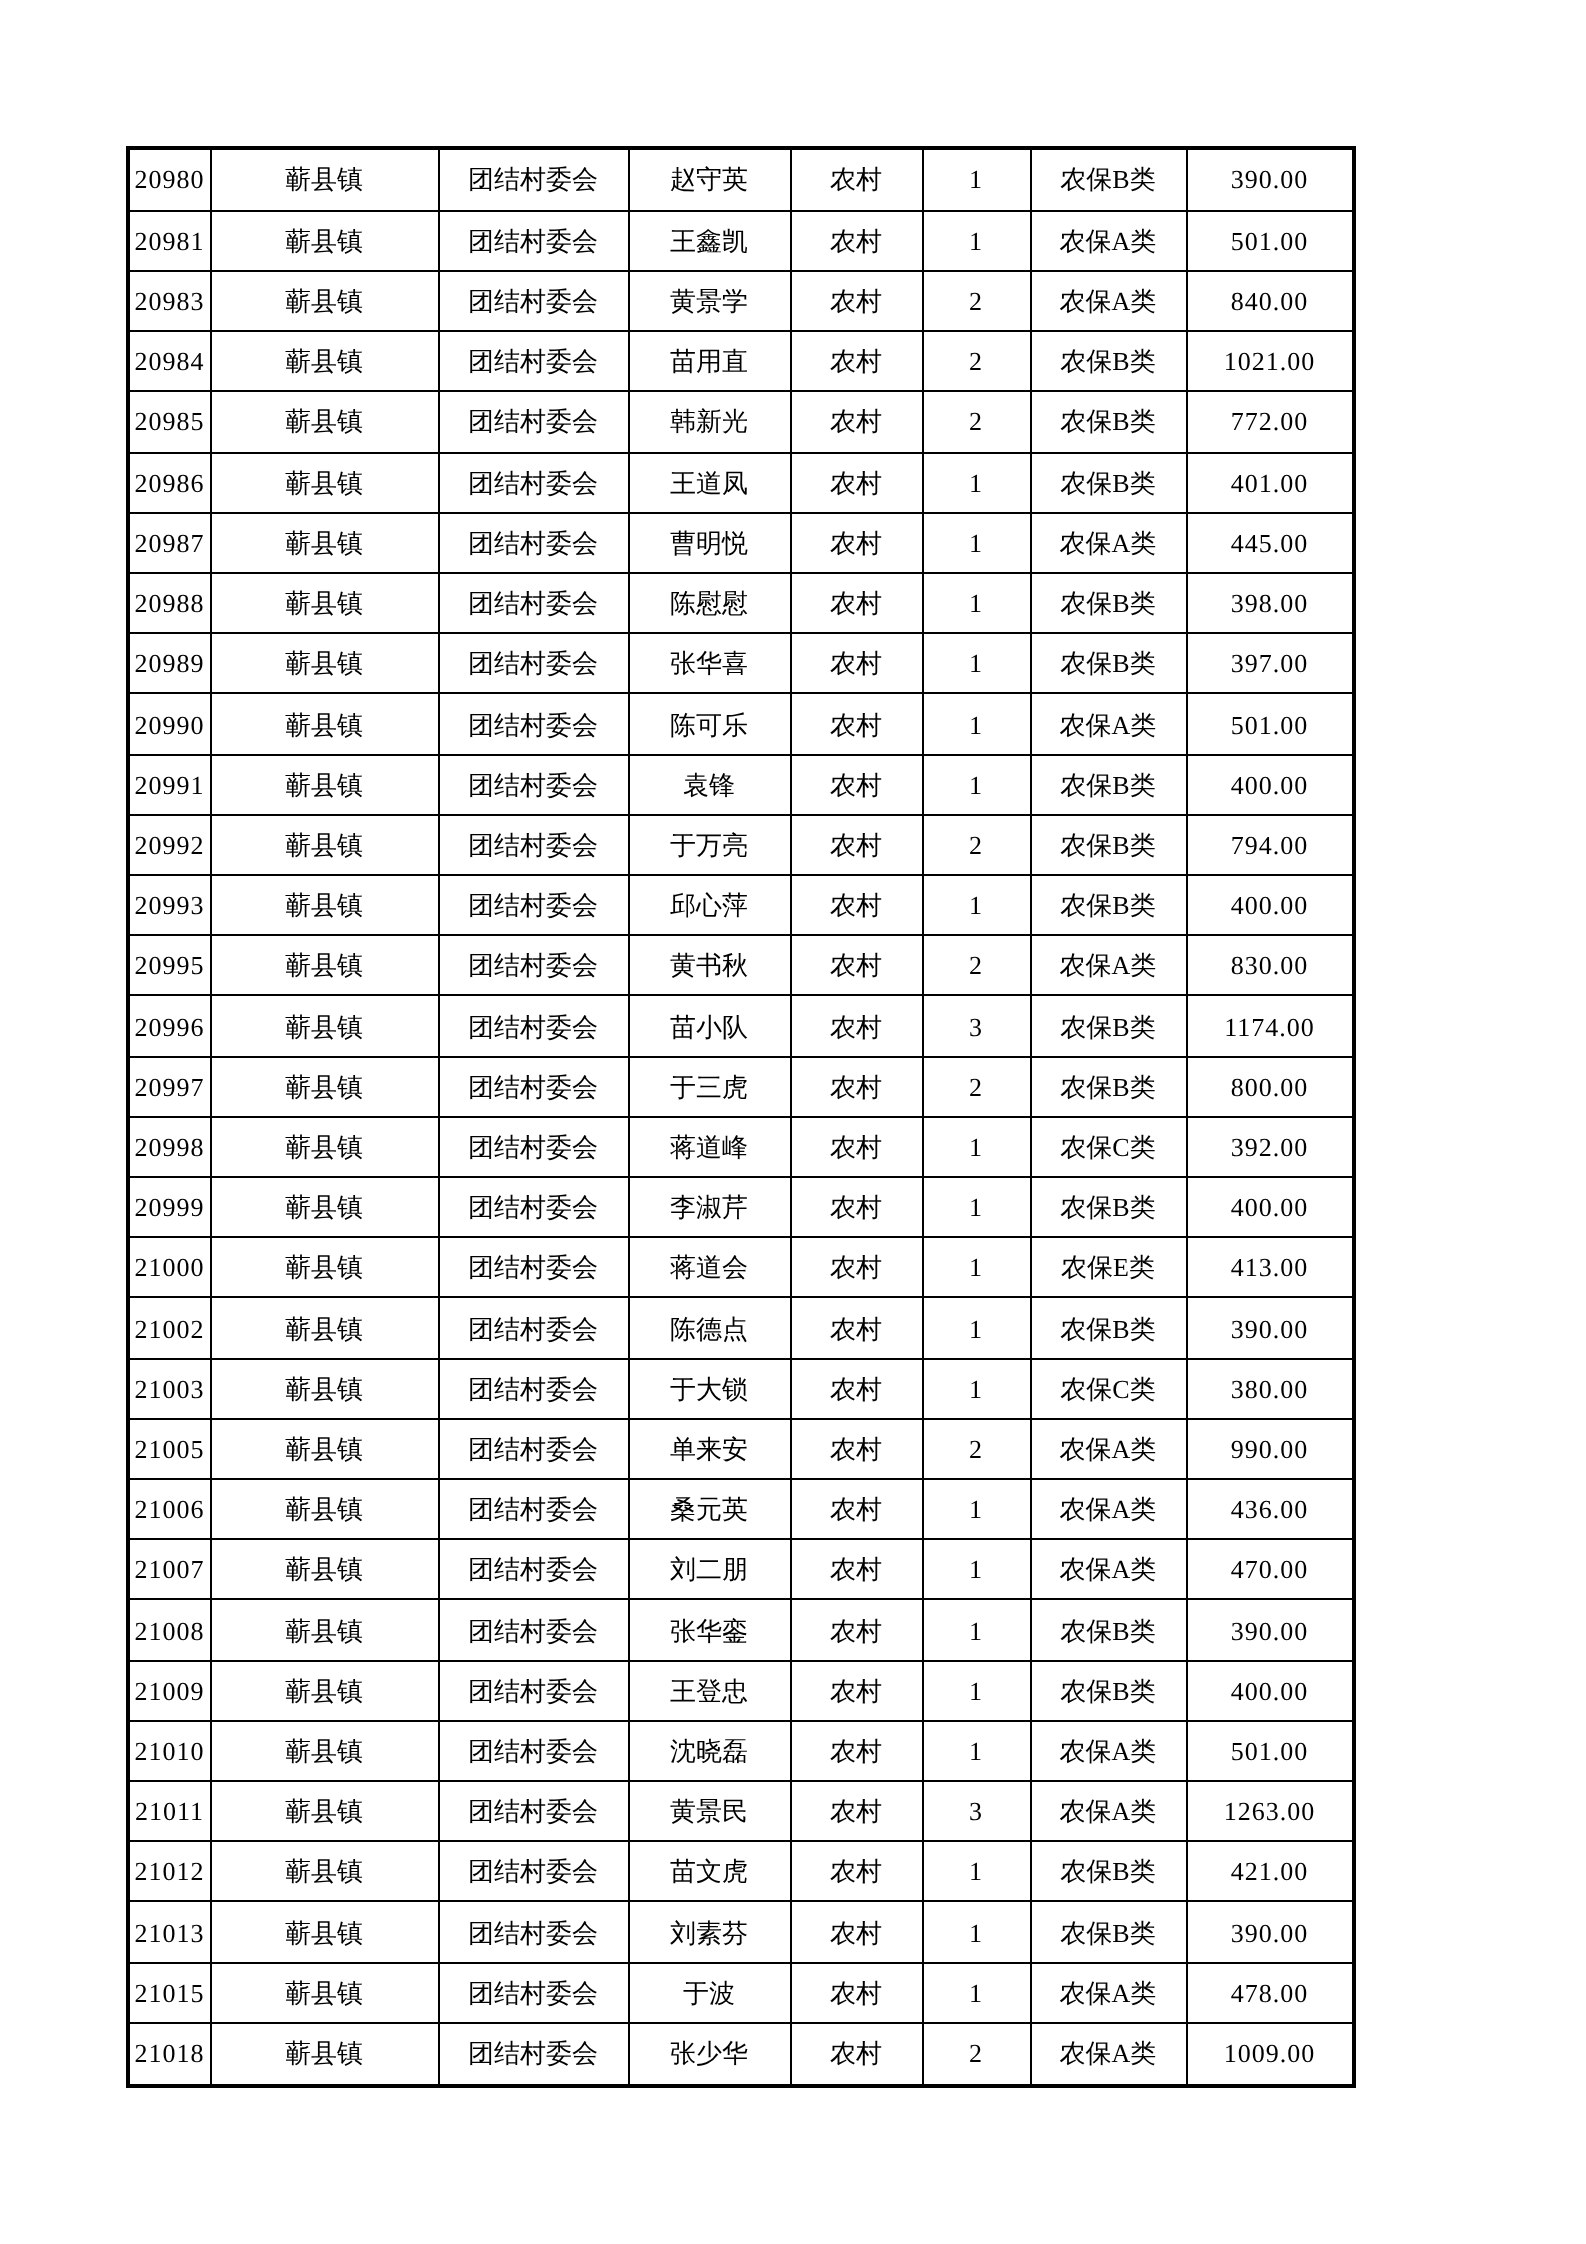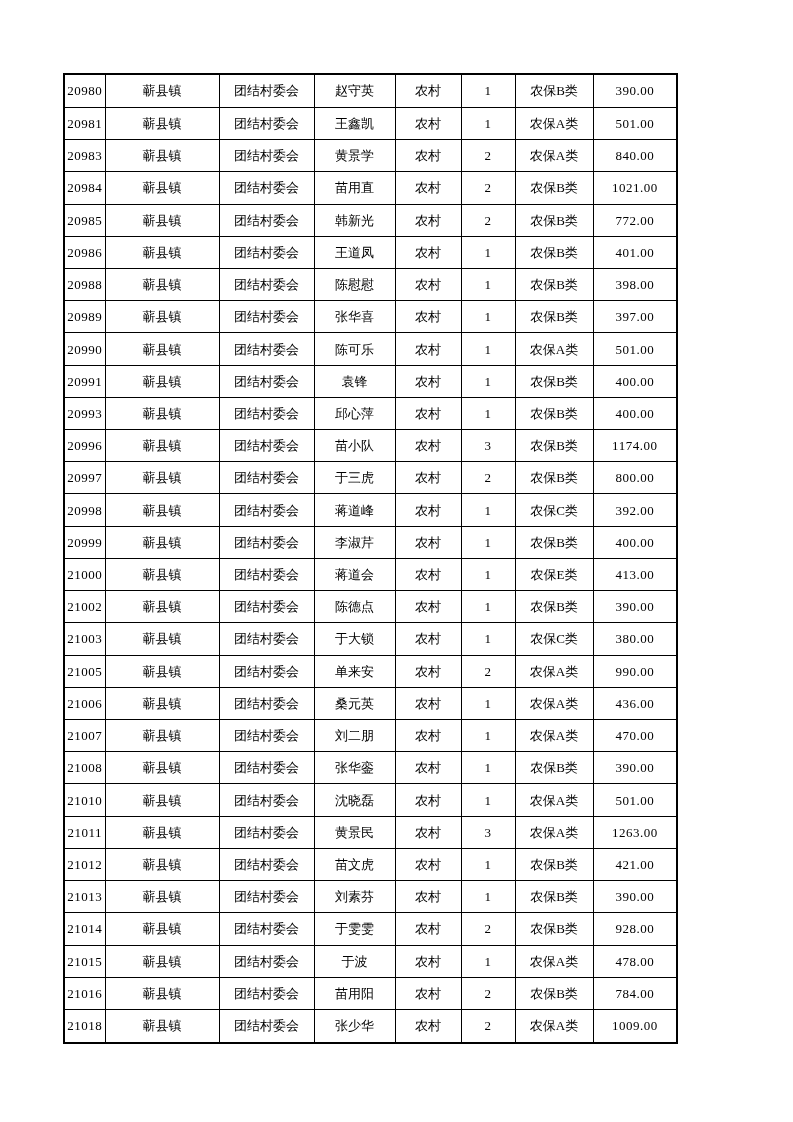--- a/index.html
+++ b/index.html
@@ -122,20 +122,30 @@
           <td class="num">20986</td>
           <td>蕲县镇</td>
           <td>团结村委会</td>
           <td>王道凤</td>
           <td>农村</td>
           <td class="num">1</td>
           <td>农保B类</td>
           <td class="num">401.00</td>
         </tr>
         <tr>
+          <td class="num">20987</td>
+          <td>蕲县镇</td>
+          <td>团结村委会</td>
+          <td>曹明悦</td>
+          <td>农村</td>
+          <td class="num">1</td>
+          <td>农保A类</td>
+          <td class="num">445.00</td>
+        </tr>
+        <tr>
           <td class="num">20988</td>
           <td>蕲县镇</td>
           <td>团结村委会</td>
           <td>陈慰慰</td>
           <td>农村</td>
           <td class="num">1</td>
           <td>农保B类</td>
           <td class="num">398.00</td>
         </tr>
         <tr>
@@ -162,28 +172,48 @@
           <td class="num">20991</td>
           <td>蕲县镇</td>
           <td>团结村委会</td>
           <td>袁锋</td>
           <td>农村</td>
           <td class="num">1</td>
           <td>农保B类</td>
           <td class="num">400.00</td>
         </tr>
         <tr>
+          <td class="num">20992</td>
+          <td>蕲县镇</td>
+          <td>团结村委会</td>
+          <td>于万亮</td>
+          <td>农村</td>
+          <td class="num">2</td>
+          <td>农保B类</td>
+          <td class="num">794.00</td>
+        </tr>
+        <tr>
           <td class="num">20993</td>
           <td>蕲县镇</td>
           <td>团结村委会</td>
           <td>邱心萍</td>
           <td>农村</td>
           <td class="num">1</td>
           <td>农保B类</td>
           <td class="num">400.00</td>
+        </tr>
+        <tr>
+          <td class="num">20995</td>
+          <td>蕲县镇</td>
+          <td>团结村委会</td>
+          <td>黄书秋</td>
+          <td>农村</td>
+          <td class="num">2</td>
+          <td>农保A类</td>
+          <td class="num">830.00</td>
         </tr>
         <tr>
           <td class="num">20996</td>
           <td>蕲县镇</td>
           <td>团结村委会</td>
           <td>苗小队</td>
           <td>农村</td>
           <td class="num">3</td>
           <td>农保B类</td>
           <td class="num">1174.00</td>
@@ -282,20 +312,30 @@
           <td class="num">21008</td>
           <td>蕲县镇</td>
           <td>团结村委会</td>
           <td>张华銮</td>
           <td>农村</td>
           <td class="num">1</td>
           <td>农保B类</td>
           <td class="num">390.00</td>
         </tr>
         <tr>
+          <td class="num">21009</td>
+          <td>蕲县镇</td>
+          <td>团结村委会</td>
+          <td>王登忠</td>
+          <td>农村</td>
+          <td class="num">1</td>
+          <td>农保B类</td>
+          <td class="num">400.00</td>
+        </tr>
+        <tr>
           <td class="num">21010</td>
           <td>蕲县镇</td>
           <td>团结村委会</td>
           <td>沈晓磊</td>
           <td>农村</td>
           <td class="num">1</td>
           <td>农保A类</td>
           <td class="num">501.00</td>
         </tr>
         <tr>
@@ -322,48 +362,28 @@
           <td class="num">21013</td>
           <td>蕲县镇</td>
           <td>团结村委会</td>
           <td>刘素芬</td>
           <td>农村</td>
           <td class="num">1</td>
           <td>农保B类</td>
           <td class="num">390.00</td>
         </tr>
         <tr>
-          <td class="num">21014</td>
-          <td>蕲县镇</td>
-          <td>团结村委会</td>
-          <td>于雯雯</td>
-          <td>农村</td>
-          <td class="num">2</td>
-          <td>农保B类</td>
-          <td class="num">928.00</td>
-        </tr>
-        <tr>
           <td class="num">21015</td>
           <td>蕲县镇</td>
           <td>团结村委会</td>
           <td>于波</td>
           <td>农村</td>
           <td class="num">1</td>
           <td>农保A类</td>
           <td class="num">478.00</td>
-        </tr>
-        <tr>
-          <td class="num">21016</td>
-          <td>蕲县镇</td>
-          <td>团结村委会</td>
-          <td>苗用阳</td>
-          <td>农村</td>
-          <td class="num">2</td>
-          <td>农保B类</td>
-          <td class="num">784.00</td>
         </tr>
         <tr>
           <td class="num">21018</td>
           <td>蕲县镇</td>
           <td>团结村委会</td>
           <td>张少华</td>
           <td>农村</td>
           <td class="num">2</td>
           <td>农保A类</td>
           <td class="num">1009.00</td>

